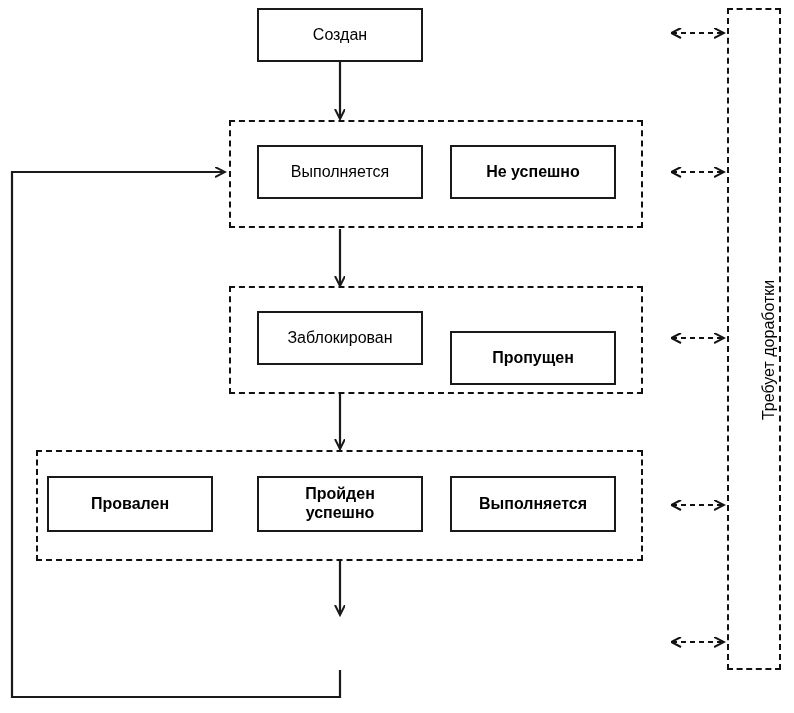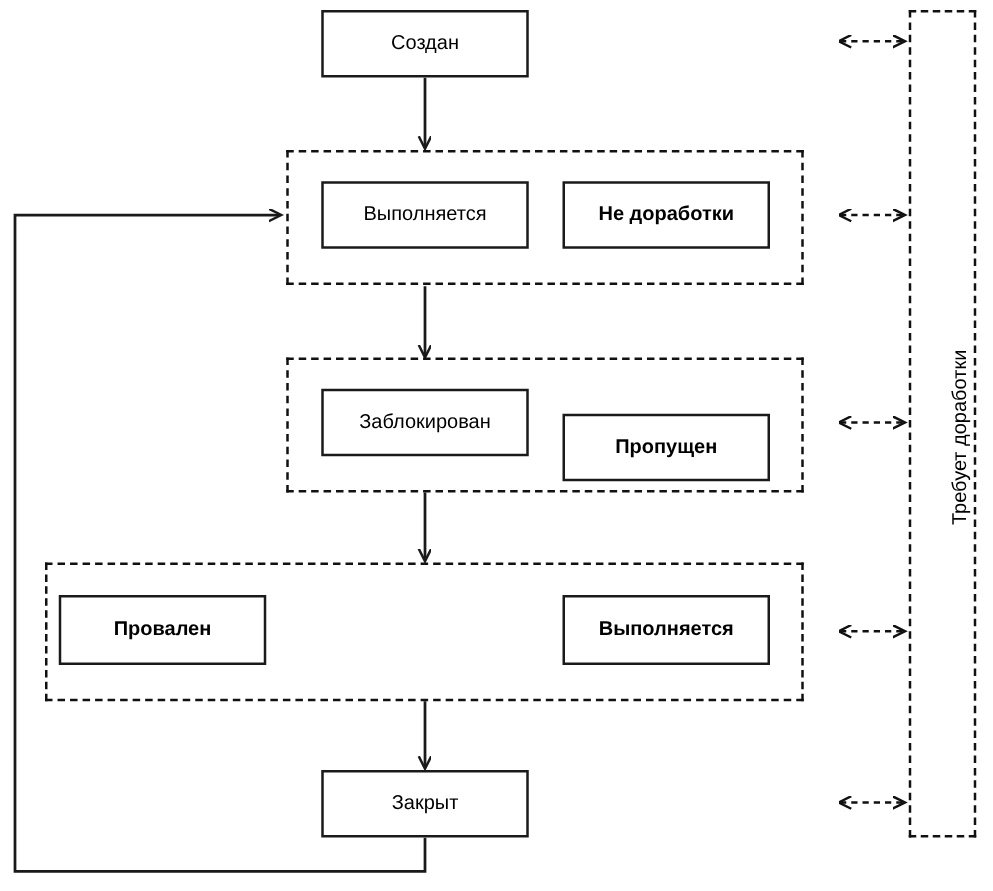--- a/index.html
+++ b/index.html
@@ -111,28 +111,29 @@
     </g>
     <g>
       <line class="dash-line" x1="672" y1="642" x2="723" y2="642" marker-end="url(#arrowDashEnd)" marker-start="url(#arrowDashStart)"></line>
     </g>
   </svg>
 
   <div class="node" style="left:257px;top:8px;width:166px;height:54px;">Создан</div>
 
   <div class="group" style="left:229px;top:120px;width:414px;height:108px;"></div>
   <div class="node" style="left:257px;top:145px;width:166px;height:54px;">Выполняется</div>
-  <div class="node bold" style="left:450px;top:145px;width:166px;height:54px;">Не доработки</div>
+  <div class="node bold" style="left:450px;top:145px;width:166px;height:54px;">Не успешно</div>
 
   <div class="group" style="left:229px;top:286px;width:414px;height:108px;"></div>
   <div class="node" style="left:257px;top:311px;width:166px;height:54px;">Заблокирован</div>
   <div class="node bold" style="left:450px;top:311px;width:166px;height:54px;margin-top:20px;">Пропущен</div>
 
   <div class="group" style="left:36px;top:450px;width:607px;height:111px;"></div>
   <div class="node bold" style="left:47px;top:476px;width:166px;height:56px;">Провален</div>
+  <div class="node bold" style="left:257px;top:476px;width:166px;height:56px;">Пройден
+успешно</div>
   <div class="node bold" style="left:450px;top:476px;width:166px;height:56px;">Выполняется</div>
 
-  <div class="node" style="left:257px;top:616px;width:166px;height:54px;">Закрыт</div>
 
   <div class="rework-box" style="left:727px;top:8px;width:54px;height:662px;"></div>
   <div class="rework-label" style="left:760px;top:420px;">Требует доработки</div>
 
 </div>
 
 </body></html>

